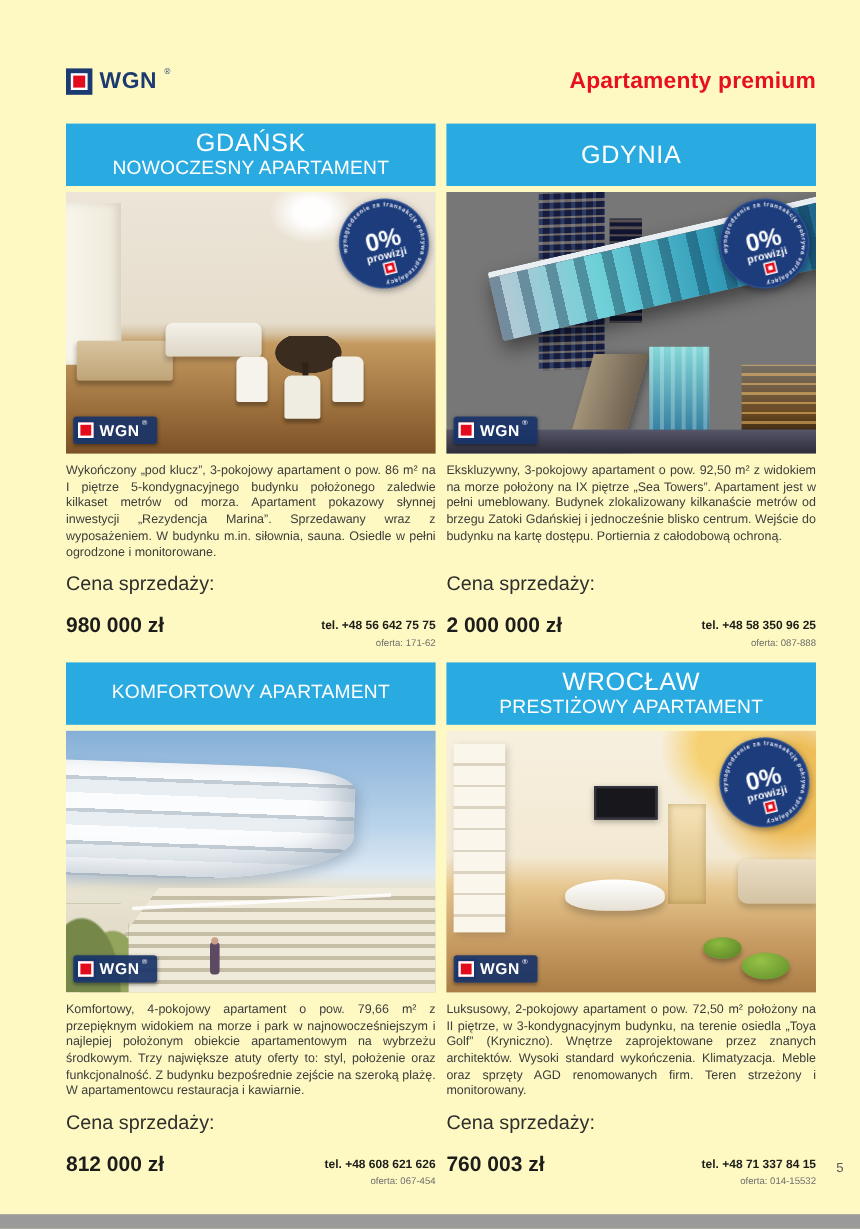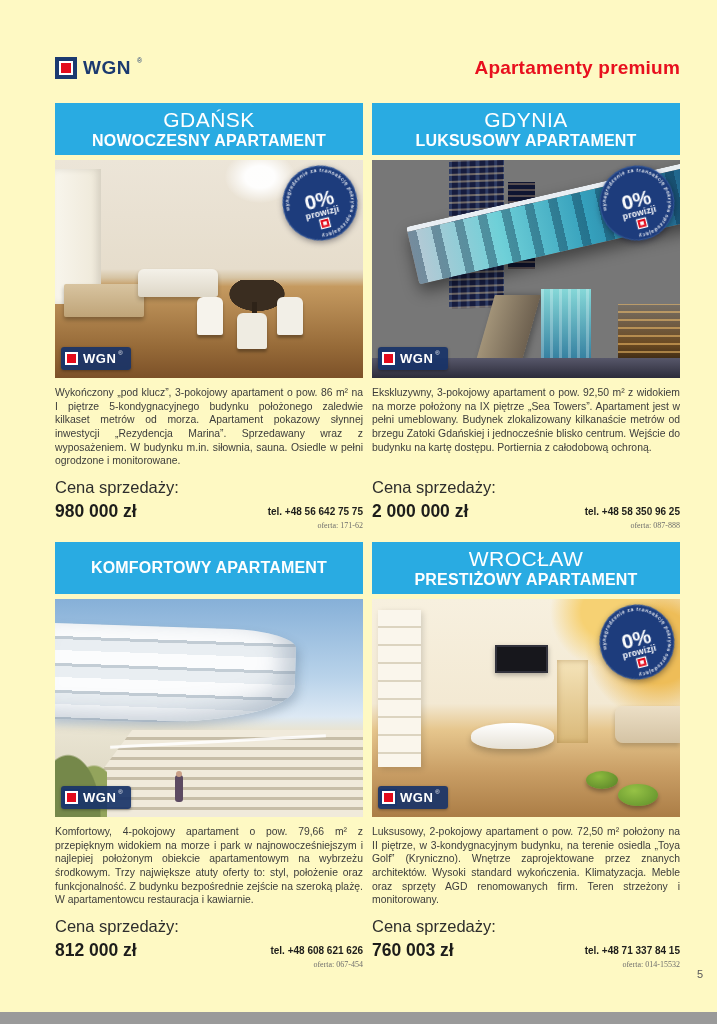--- a/index.html
+++ b/index.html
@@ -20,21 +20,21 @@
   .brand-name { color:#1b3a70; font-weight:bold; font-size:19px; letter-spacing:.5px; line-height:22px; }
   .brand-tm { color:#1b3a70; font-size:7px; vertical-align:super; }
   .page-title { color:#e8101e; font-weight:bold; font-size:19px; letter-spacing:.2px; }
 
   
   .cards { margin-top:19px; display:grid; grid-template-columns:308px 308px; column-gap:9px; row-gap:12px; }
   .card { width:308px; }
   .card-head { height:52px; background:#29abe2; color:#fff; text-align:center;
                display:flex; flex-direction:column; justify-content:center; gap:1px; }
   .card-city { font-size:21px; font-weight:normal; letter-spacing:.5px; line-height:23px; }
-  .card-sub  { font-size:16px; font-weight:bold; letter-spacing:.2px; line-height:18px; }
+  .card-sub  { font-size:16px; font-weight:normal; letter-spacing:.2px; line-height:18px; }
 
   .photo { position:relative; width:308px; height:218px; margin-top:5px; overflow:hidden; background:#777; }
   .photo * { position:absolute; }
 
   
   .photo-gdansk { background:linear-gradient(180deg,#ece5d8 0%,#e6ddcc 50%,#d6c4a4 54%,#c59a60 58%,#966a38 86%,#7c5128 100%); }
   .gd-window { left:0; top:4%; width:15%; height:62%; background:linear-gradient(90deg,#f8f5ec,#eee8d8); box-shadow:inset -4px 0 7px rgba(0,0,0,.10); }
   .gd-chandelier { right:22%; top:-4%; width:70px; height:52px; border-radius:50%;
       background:radial-gradient(ellipse, rgba(255,255,255,.95) 0 30%, rgba(255,255,255,0) 72%); }
   .gd-sideboard { left:3%; top:57%; width:26%; height:15%; background:linear-gradient(180deg,#d8c4a0,#bfa478); border-radius:2px; box-shadow:0 3px 4px rgba(0,0,0,.28); }
@@ -110,25 +110,25 @@
   .badge-ring { fill:rgba(255,255,255,.92); font-size:6.6px; letter-spacing:.9px; font-weight:bold; }
   .badge-percent { fill:#fff; font-size:27px; font-weight:bold; text-anchor:middle; }
   .badge-word { fill:#fff; font-size:11.5px; font-weight:bold; text-anchor:middle; letter-spacing:.3px; }
   .badge-mark-outer { fill:#e30b1c; stroke:#ffffff; stroke-width:1.6; }
   .badge-mark-inner { fill:#ffffff; }
 
   
   .desc { margin-top:8px; min-height:89px; font-size:10.4px; line-height:1.31; color:#3c3c3b; text-align:justify; }
   .desc sup, .desc { font-variant-numeric:normal; }
   .price-label { margin-top:3px; font-size:16.5px; color:#2e2e2d; }
-  .price-row { display:flex; justify-content:space-between; align-items:flex-start; margin-top:4px; }
+  .price-row { display:flex; justify-content:space-between; align-items:flex-start; margin-top:14px; }
   .price-value { font-size:17.5px; font-weight:bold; color:#1d1d1b; }
   .contact { text-align:right; }
   .phone { font-size:10px; font-weight:bold; color:#1d1d1b; margin-top:5px; }
-  .offer { font-size:8px; color:#6e6e6d; margin-top:4px;font-family:Liberation Serif, serif; }
+  .offer { font-size:8px; color:#6e6e6d; margin-top:4px; }
 
   .page-number { position:absolute; right:14px; bottom:32px; font-size:11px; color:#58585a; }
 </style>
 </head>
 <body>
 
 <div class="page">
   <div class="content">
 
     <div class="page-header">
@@ -185,21 +185,20 @@
           <div class="contact">
             <div class="phone">tel. +48 56 642 75 75</div>
             <div class="offer">oferta: 171-62</div>
           </div>
         </div>
       </div>
 
       <div class="card">
         <div class="card-head">
           <div class="card-city">GDYNIA</div>
-          <div class="card-sub">LUKSUSOWY APARTAMENT</div>
         </div>
         <div class="photo photo-gdynia">
           <div class="gy-tower"></div>
           <div class="gy-tower2"></div>
           <div class="gy-slab"></div>
           <div class="gy-pylon"></div>
           <div class="gy-glass2"></div>
           <div class="gy-street"></div>
           <div class="gy-plaza"></div>
           <div class="badge">

